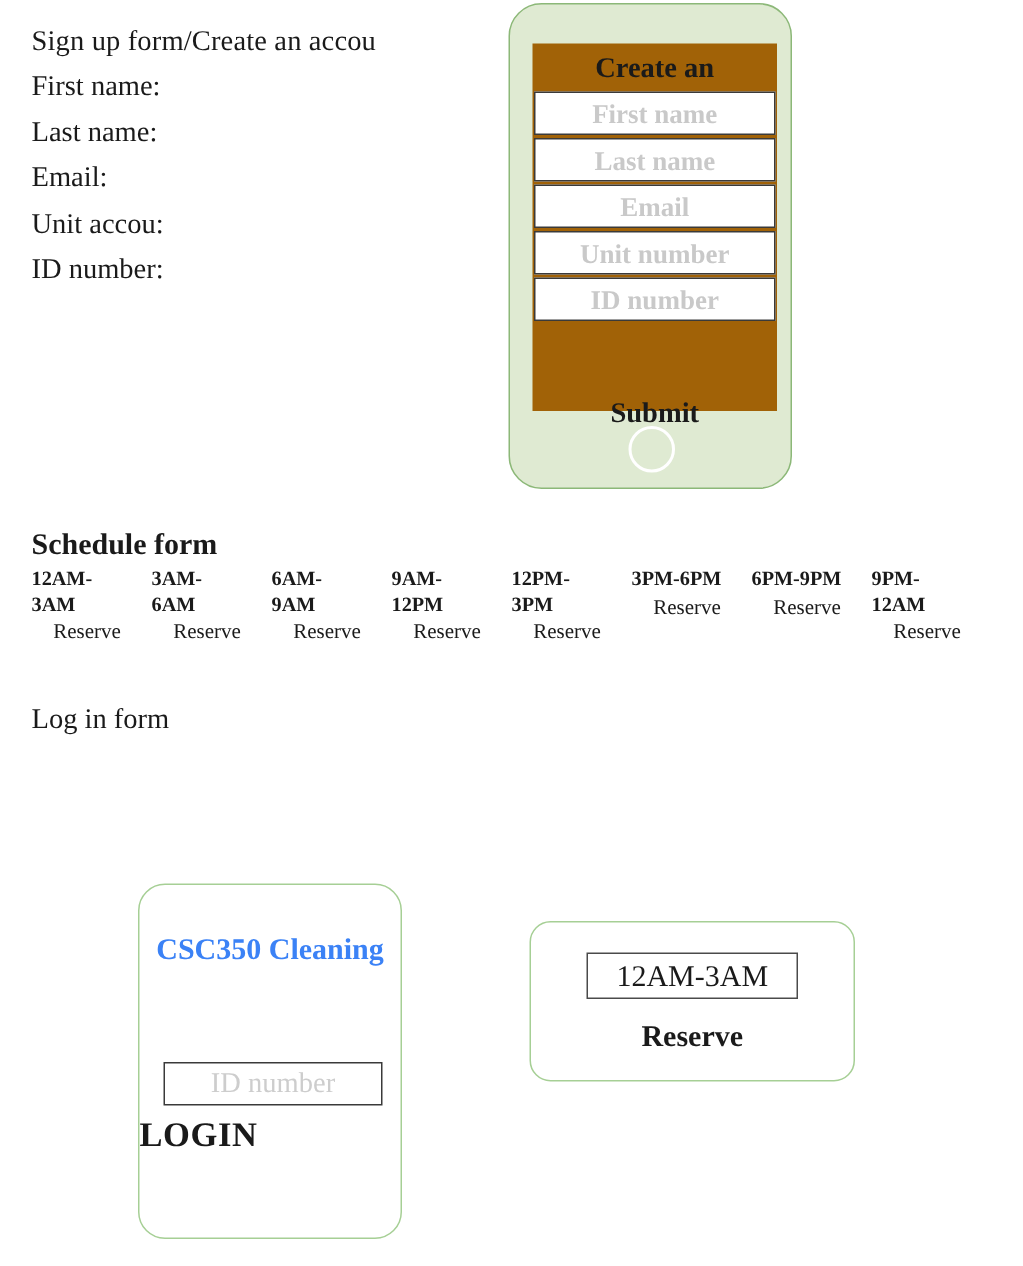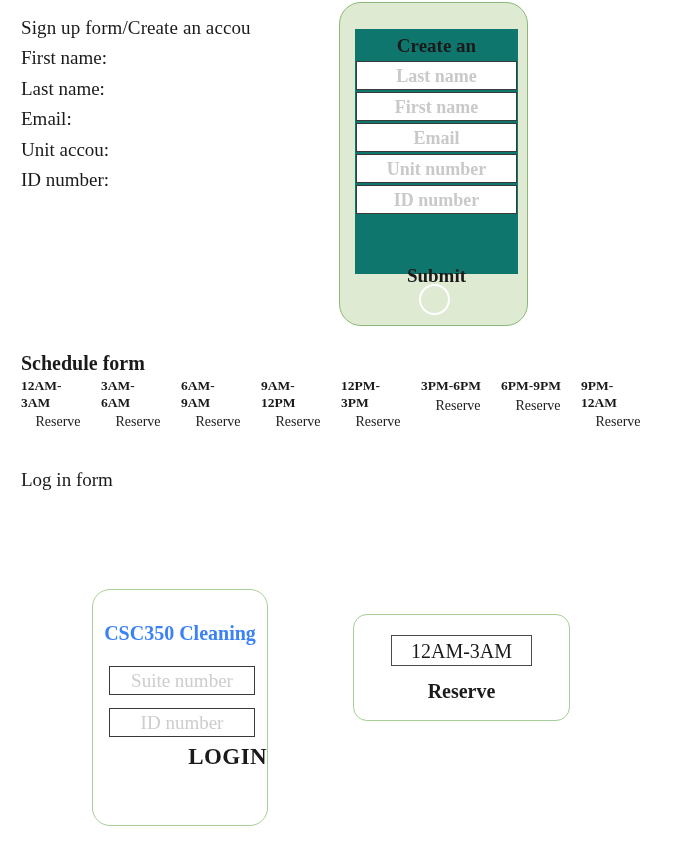--- a/index.html
+++ b/index.html
@@ -48,21 +48,21 @@
     border-radius: 22px;
     box-sizing: border-box;
     z-index: 5;
   }
   .phone-screen {
     position: absolute;
     left: 15px;
     top: 26px;
     width: 163px;
     height: 245px;
-    background: #0f766e;
+    background: #a16207;
     font-family: Liberation Serif, serif;
   }
   .screen-title {
     text-align: center;
     font-size: 19px;
     font-weight: bold;
     line-height: 30px;
     padding-top: 2px;
   }
   .field {
@@ -184,21 +184,21 @@
     z-index: 2;
   }
   .login-field.suite { top: 76px; }
   .login-field.idnum { top: 118px; }
   .login-field .field-placeholder { font-weight: normal; font-size: 19px; color: #cdcdcd; }
   .login-btn {
     position: absolute;
     left: 0;
     top: 152px;
     width: 100%;
-    text-align: right;
+    text-align: left;
     font-size: 23px;
     font-weight: bold;
     line-height: 30px;
     letter-spacing: 0.4px;
   }
 
   
   .reserve-card {
     position: absolute;
     left: 353px;
@@ -247,24 +247,24 @@
   <div class="spec-line">Email:</div>
   <div class="spec-line">Unit accou:</div>
   <div class="spec-line">ID number:</div>
 </div>
 
 <div class="phone">
   <div class="phone-screen">
     <div class="screen-title">Create an</div>
 
     <div class="field">
+      <span class="field-placeholder">First name</span>
+    </div>
+    <div class="field">
       <span class="field-placeholder">Last name</span>
-    </div>
-    <div class="field">
-      <span class="field-placeholder">First name</span>
     </div>
     <div class="field">
       <span class="field-placeholder">Email</span>
     </div>
     <div class="field">
       <span class="field-placeholder">Unit number</span>
     </div>
     <div class="field">
       <span class="field-placeholder">ID number</span>
     </div>
@@ -309,23 +309,20 @@
     <div class="slot">
       <div class="slot-label">9PM-12AM</div>
       <div class="slot-reserve">Reserve</div>
     </div>
   </div>
 </div>
 
 <div class="login-spec">Log in form</div>
 
 <div class="login-card">
-  <div class="login-field suite">
-    <span class="field-placeholder">Suite number</span>
-  </div>
   <div class="login-field idnum">
     <span class="field-placeholder">ID number</span>
   </div>
   <div class="brand">CSC350 Cleaning</div>
   <div class="login-btn">LOGIN</div>
 </div>
 
 <div class="reserve-card">
   <div class="reserve-slot-box">
     <span>12AM-3AM</span>

